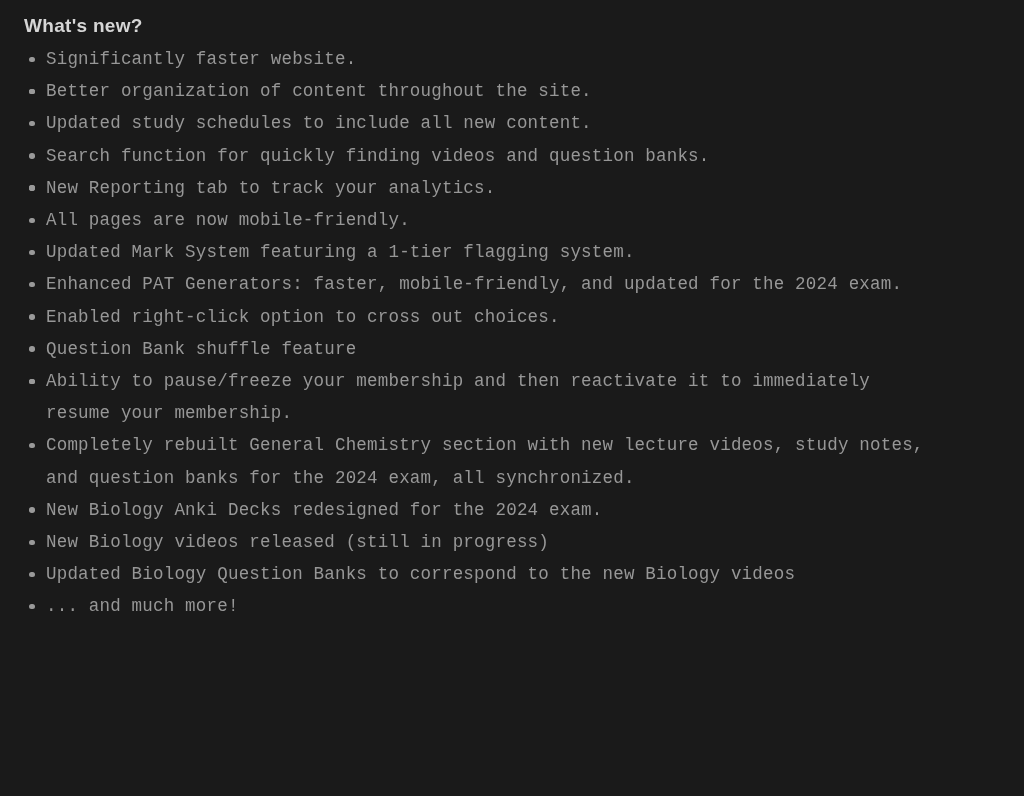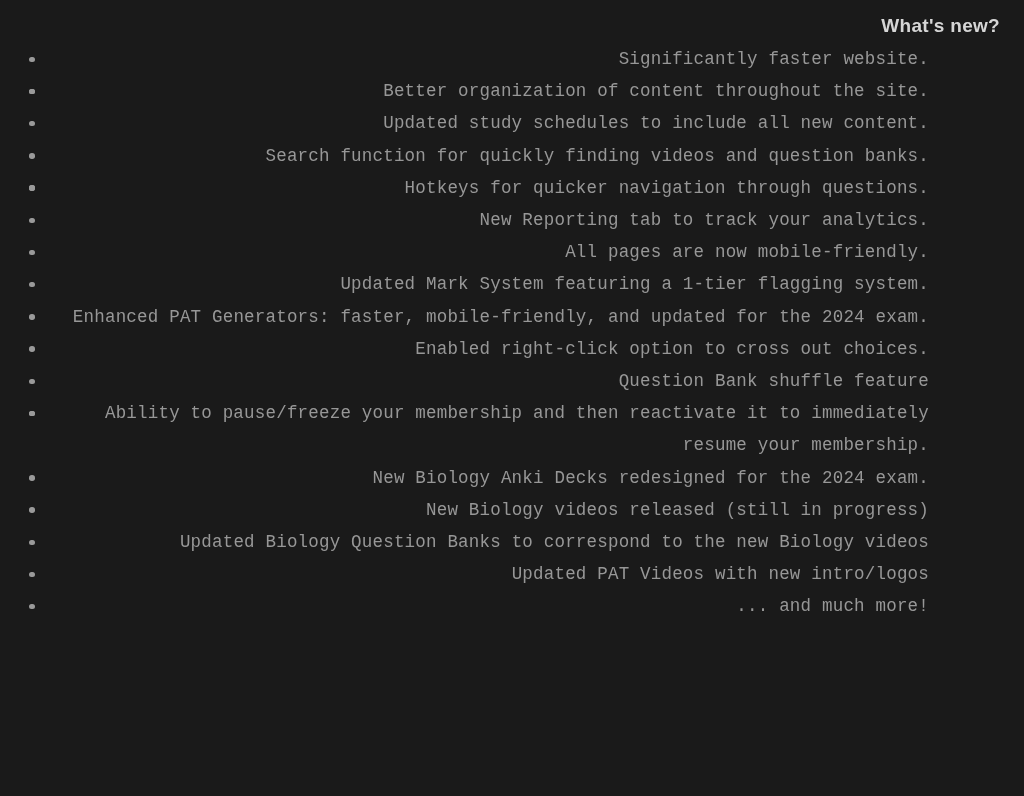--- a/index.html
+++ b/index.html
@@ -12,21 +12,20 @@
   html, body { margin: 0; padding: 0; }
   body {
     width: 1024px;
     height: 796px;
     background: var(--background);
     overflow: hidden;
     font-family: "Liberation Sans", "DejaVu Sans", sans-serif;
   }
   .content {
     padding: 13px 24px 0 24px;
-    text-align: right;
   }
   h1.page-title {
     margin: 0;
     font-size: 19px;
     line-height: 26px;
     font-weight: 700;
     letter-spacing: 0.3px;
     color: var(--heading);
   }
   ul.whats-new-list {
@@ -59,28 +58,27 @@
 
 <div class="content">
   <h1 class="page-title">What's new?</h1>
   <ul class="whats-new-list">
     <li><span class="dot"></span><span>Significantly faster website.</span></li>
     <li><span class="dot"></span></li>
     <li><span class="dot"></span><span>Better organization of content throughout the site.</span></li>
     <li><span class="dot"></span><span>Updated study schedules to include all new content.</span></li>
     <li><span class="dot"></span><span>Search function for quickly finding videos and question banks.</span></li>
     <li><span class="dot"></span></li>
-    <li><span class="dot"></span><span>Hotkeys for quicker navigation through questions.</span></li>
     <li><span class="dot"></span><span>New Reporting tab to track your analytics.</span></li>
     <li><span class="dot"></span><span>All pages are now mobile-friendly.</span></li>
     <li><span class="dot"></span><span>Updated Mark System featuring a 1-tier flagging system.</span></li>
     <li><span class="dot"></span><span>Enhanced PAT Generators: faster, mobile-friendly, and updated for the 2024 exam.</span></li>
     <li><span class="dot"></span><span>Enabled right-click option to cross out choices.</span></li>
     <li><span class="dot"></span><span>Question Bank shuffle feature</span></li>
     <li><span class="dot"></span></li>
     <li><span class="dot"></span><span>Ability to pause/freeze your membership and then reactivate it to immediately resume your membership.</span></li>
+    <li><span class="dot"></span><span>Completely rebuilt General Chemistry section with new lecture videos, study notes, and question banks for the 2024 exam, all synchronized.</span></li>
     <li><span class="dot"></span><span>New Biology Anki Decks redesigned for the 2024 exam.</span></li>
     <li><span class="dot"></span><span>New Biology videos released (still in progress)</span></li>
     <li><span class="dot"></span><span>Updated Biology Question Banks to correspond to the new Biology videos</span></li>
-    <li><span class="dot"></span><span>Updated PAT Videos with new intro/logos</span></li>
     <li><span class="dot"></span><span>... and much more!</span></li>
   </ul>
 </div>
 
 </body></html>

